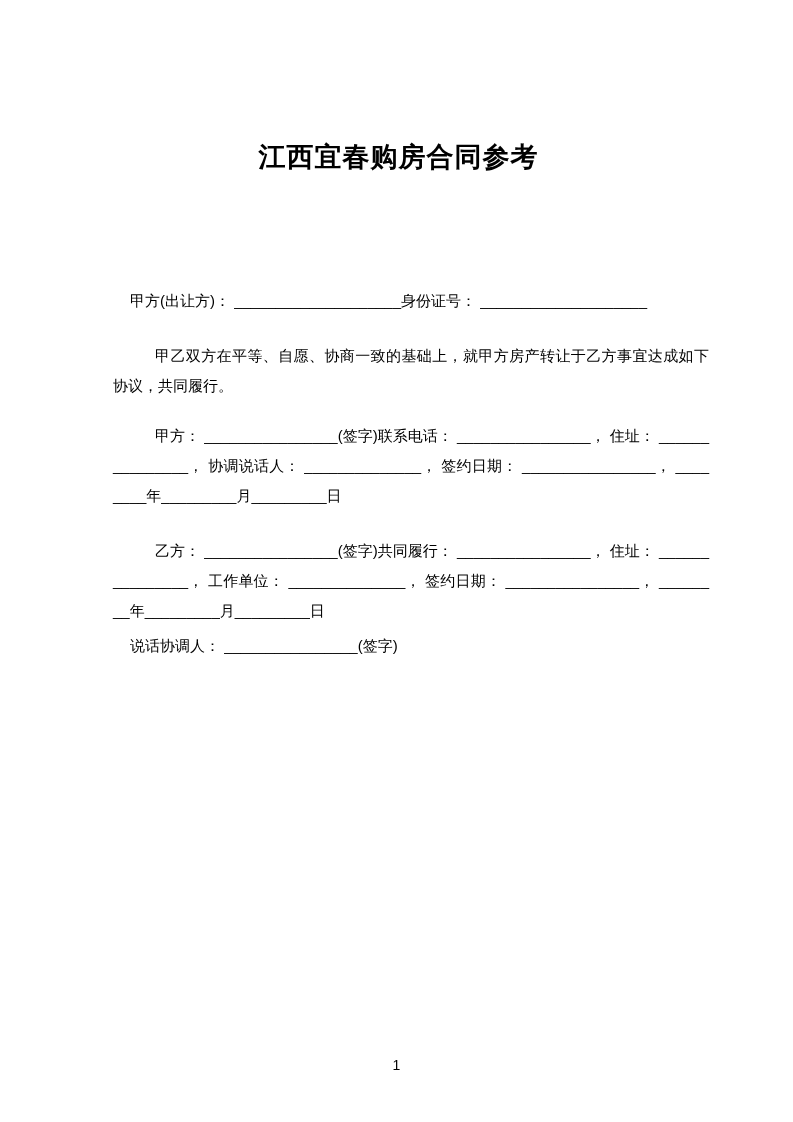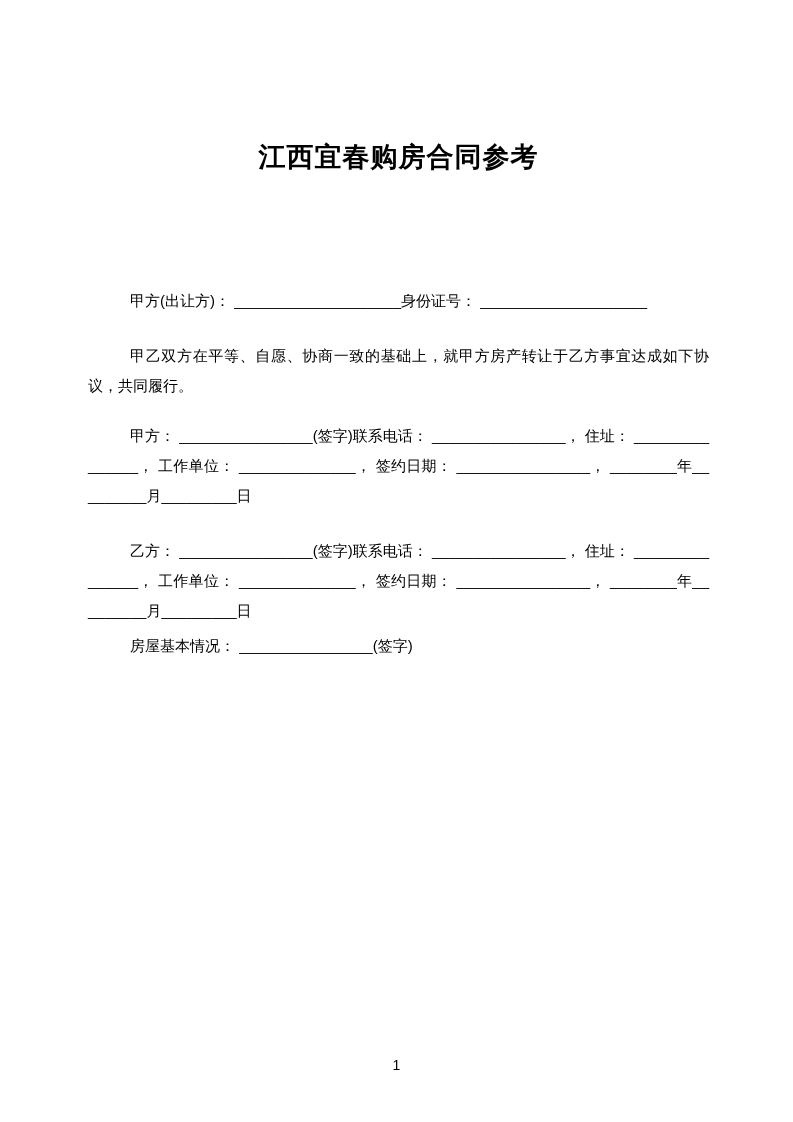--- a/index.html
+++ b/index.html
@@ -31,20 +31,21 @@
   .line, .para {
     margin: 0;
     font-size: 15px;
     line-height: 30px;
     text-indent: 42px;
     white-space: normal;
     word-break: break-all;
   }
   .para {
     text-align: justify;
+    margin-left: 25px;
   }
   .bold {
     font-weight: normal;
   }
   .mb55 { margin-bottom: 25px; }
   .mb50 { margin-bottom: 20px; }
   .mb40 { margin-bottom: 10px; }
   .mb35 { margin-bottom: 5px; }
   .page-number {
     position: absolute;
@@ -64,21 +65,21 @@
   <h1 class="title">江西宜春购房合同参考</h1>
 
   <p class="line bold mb55">甲方(出让方)： ____________________身份证号： ____________________</p>
 
 
 
   <p class="para mb50">甲乙双方在平等、自愿、协商一致的基础上，就甲方房产转让于乙方事宜达成如下协议，共同履行。</p>
 
 
 
-  <p class="para bold mb55">甲方： ________________(签字)联系电话： ________________， 住址： _______________， 工作单位： ______________， 签约日期： ________________， ________年_________月_________日</p>
+  <p class="para bold mb55">甲方： ________________(签字)联系电话： ________________， 住址： _______________， 协调说话人： ______________， 签约日期： ________________， ________年_________月_________日</p>
 
-  <p class="para bold mb35">乙方： ________________(签字)联系电话： ________________， 住址： _______________， 工作单位： ______________， 签约日期： ________________， ________年_________月_________日</p>
+  <p class="para bold mb35">乙方： ________________(签字)共同履行： ________________， 住址： _______________， 工作单位： ______________， 签约日期： ________________， ________年_________月_________日</p>
 
-  <p class="line bold">房屋基本情况： ________________(签字)</p>
+  <p class="line bold">说话协调人： ________________(签字)</p>
 
   <div class="page-number">1</div>
 
 </div>
 
 </body></html>

